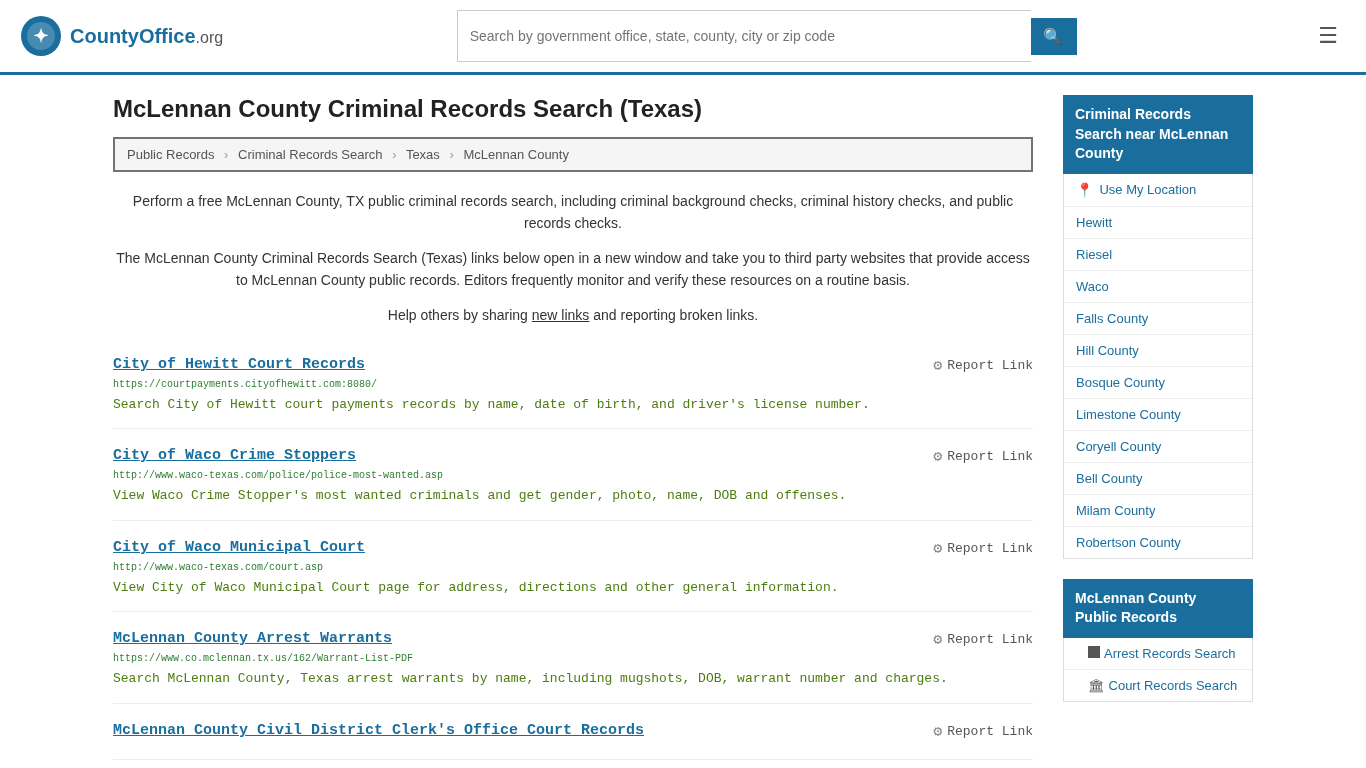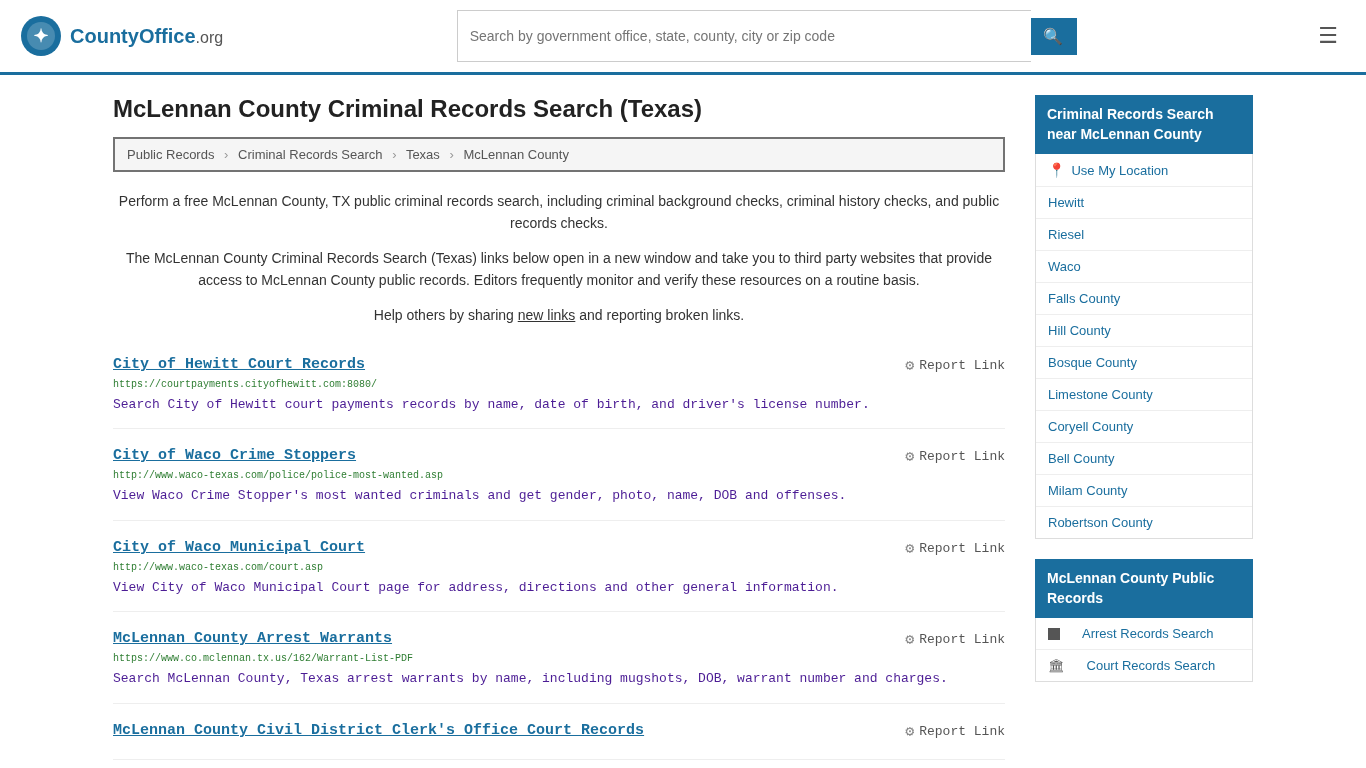--- a/index.html
+++ b/index.html
@@ -134,27 +134,27 @@
       font-size: 15px;
       color: #888;
     }
     .result-url {
       font-size: 10px;
       color: #2e7d32;
       margin-bottom: 5px;
     }
     .result-desc {
       font-size: 13px;
-      color: #4c1d95;
+      color: #4d7c0f;
       line-height: 1.5;
     }
 
     
     .sidebar {
-      width: 218px;
+      width: 190px;
       flex-shrink: 0;
     }
     .sidebar-section {
       margin-bottom: 20px;
     }
     .sidebar-title {
       background: #1a6e9e;
       color: #fff;
       font-size: 14px;
       font-weight: bold;
@@ -178,22 +178,22 @@
     }
     .sidebar-item.location-item {
       display: flex;
       align-items: center;
       gap: 6px;
     }
     .pin-icon { color: #1a6e9e; font-size: 14px; }
 
     .sidebar-item-with-icon {
       display: flex;
-      align-items: center;
-      gap: 22px;
+      gap: 4px;
+      margin-left: 12px;
     }
     .icon-square-dark {
       width: 12px;
       height: 12px;
       background: #555;
       display: inline-block;
     }
     .icon-building {
       font-size: 13px;
       color: #555;

